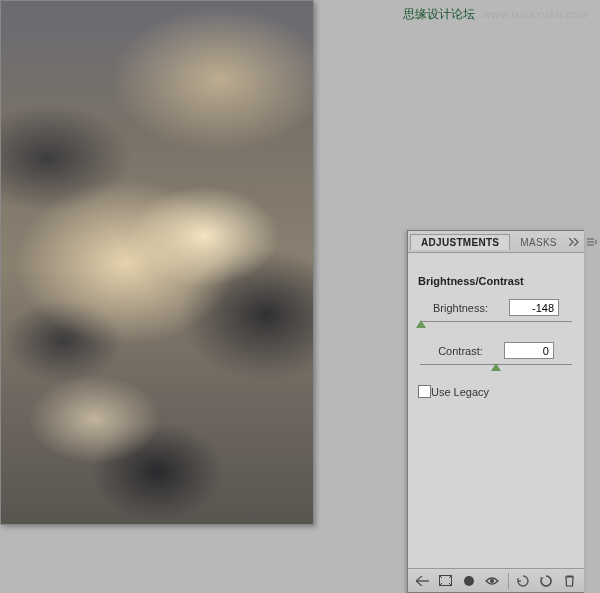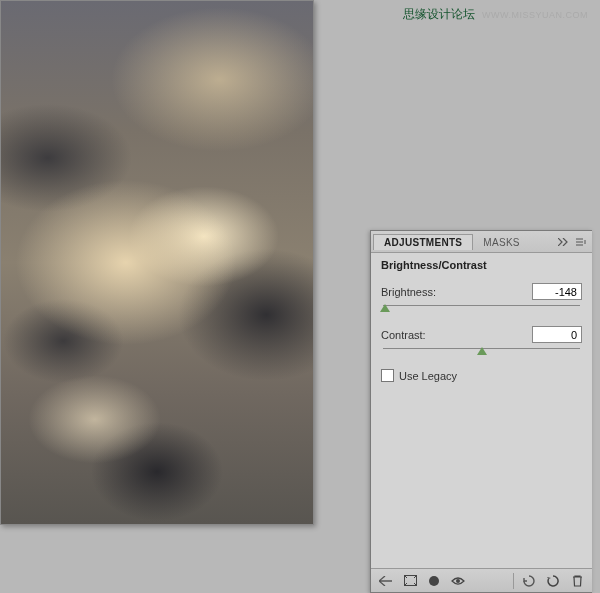--- a/index.html
+++ b/index.html
@@ -44,23 +44,23 @@
         radial-gradient(ellipse 150px 100px at 65% 45%, rgba(250,235,200,0.95), transparent 50%),
         radial-gradient(ellipse 120px 80px at 30% 80%, rgba(230,215,185,0.7), transparent 55%),
         radial-gradient(ellipse 140px 90px at 15% 30%, rgba(50,50,55,0.85), transparent 60%),
         radial-gradient(ellipse 160px 120px at 85% 60%, rgba(40,40,45,0.9), transparent 55%),
         radial-gradient(ellipse 120px 90px at 50% 90%, rgba(35,35,40,0.9), transparent 55%),
         radial-gradient(ellipse 100px 70px at 20% 65%, rgba(45,45,50,0.8), transparent 60%),
         linear-gradient(180deg, #6a6a72 0%, #7a7268 25%, #8a8070 50%, #706860 75%, #585550 100%);
     }
     .panel {
       position: absolute;
-      right: 8px;
+      right: 16px;
       top: 230px;
-      width: 222px;
+      width: 177px;
       height: 363px;
       background: #d4d4d4;
       border: 1px solid #7a7a7a;
       border-right: none;
       box-shadow: -1px 1px 4px rgba(0,0,0,0.25);
       display: flex;
       flex-direction: column;
     }
     .panel-tabs {
       display: flex;
@@ -97,34 +97,34 @@
       width: 14px;
       height: 12px;
       display: flex;
       align-items: center;
       justify-content: center;
       color: #555;
       font-size: 9px;
       cursor: pointer;
     }
     .panel-title {
-      padding: 6px 10px 8px;
+      padding: 22px 10px 8px;
       font-size: 11px;
       font-weight: bold;
       color: #222;
     }
     .panel-body {
       flex: 1;
       padding: 4px 10px;
       overflow: hidden;
     }
     .control-row {
       display: flex;
       align-items: center;
-      justify-content: space-between;
+      justify-content: center;
       margin-bottom: 2px;
     }
     .control-label {
       font-size: 11px;
       color: #333;
     }
     .control-value {
       width: 50px;
       height: 17px;
       background: #fff;
@@ -156,21 +156,20 @@
       height: 0;
       border-left: 5px solid transparent;
       border-right: 5px solid transparent;
       border-bottom: 8px solid #6a9a5a;
       transform: translateX(-5px);
       cursor: pointer;
     }
     .checkbox-row {
       display: flex;
       align-items: center;
-      gap: 5px;
     }
     .checkbox {
       width: 13px;
       height: 13px;
       background: #fff;
       border: 1px solid #777;
       cursor: pointer;
     }
     .panel-footer {
       height: 24px;

